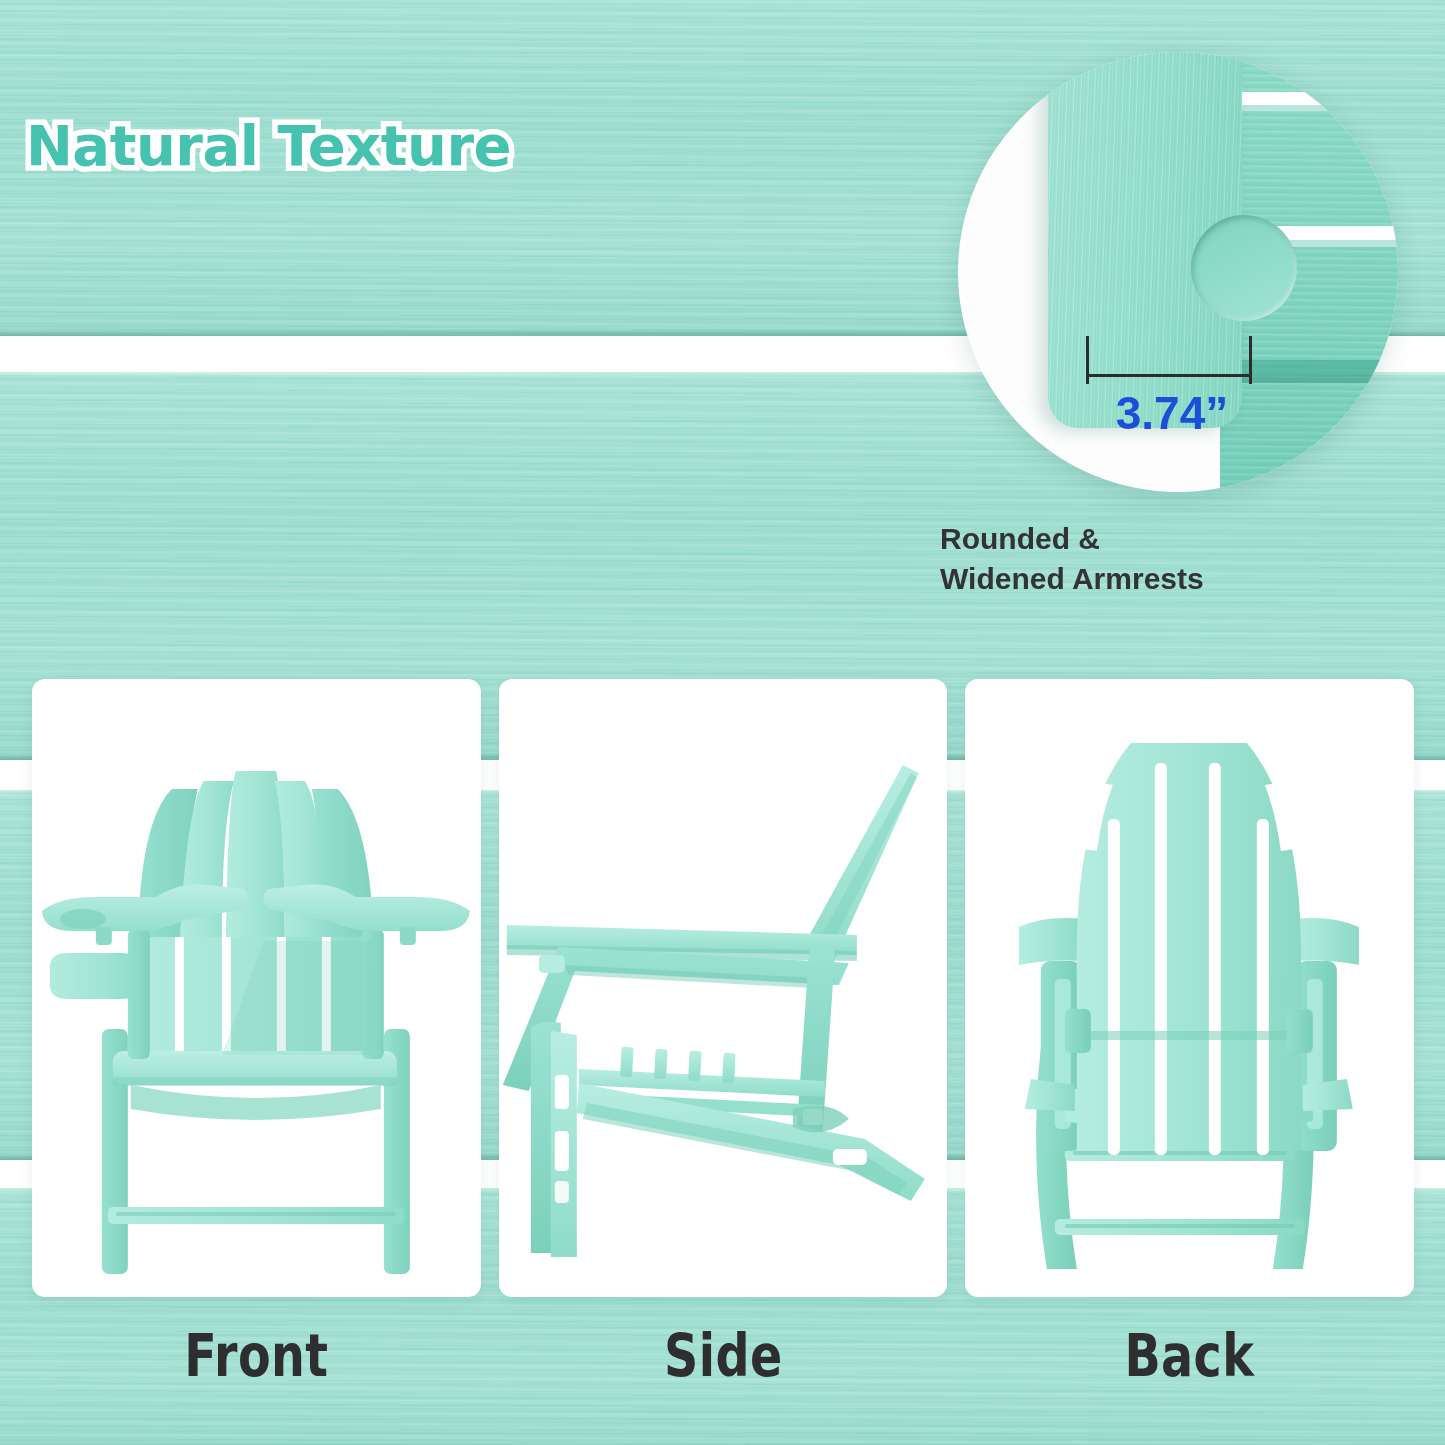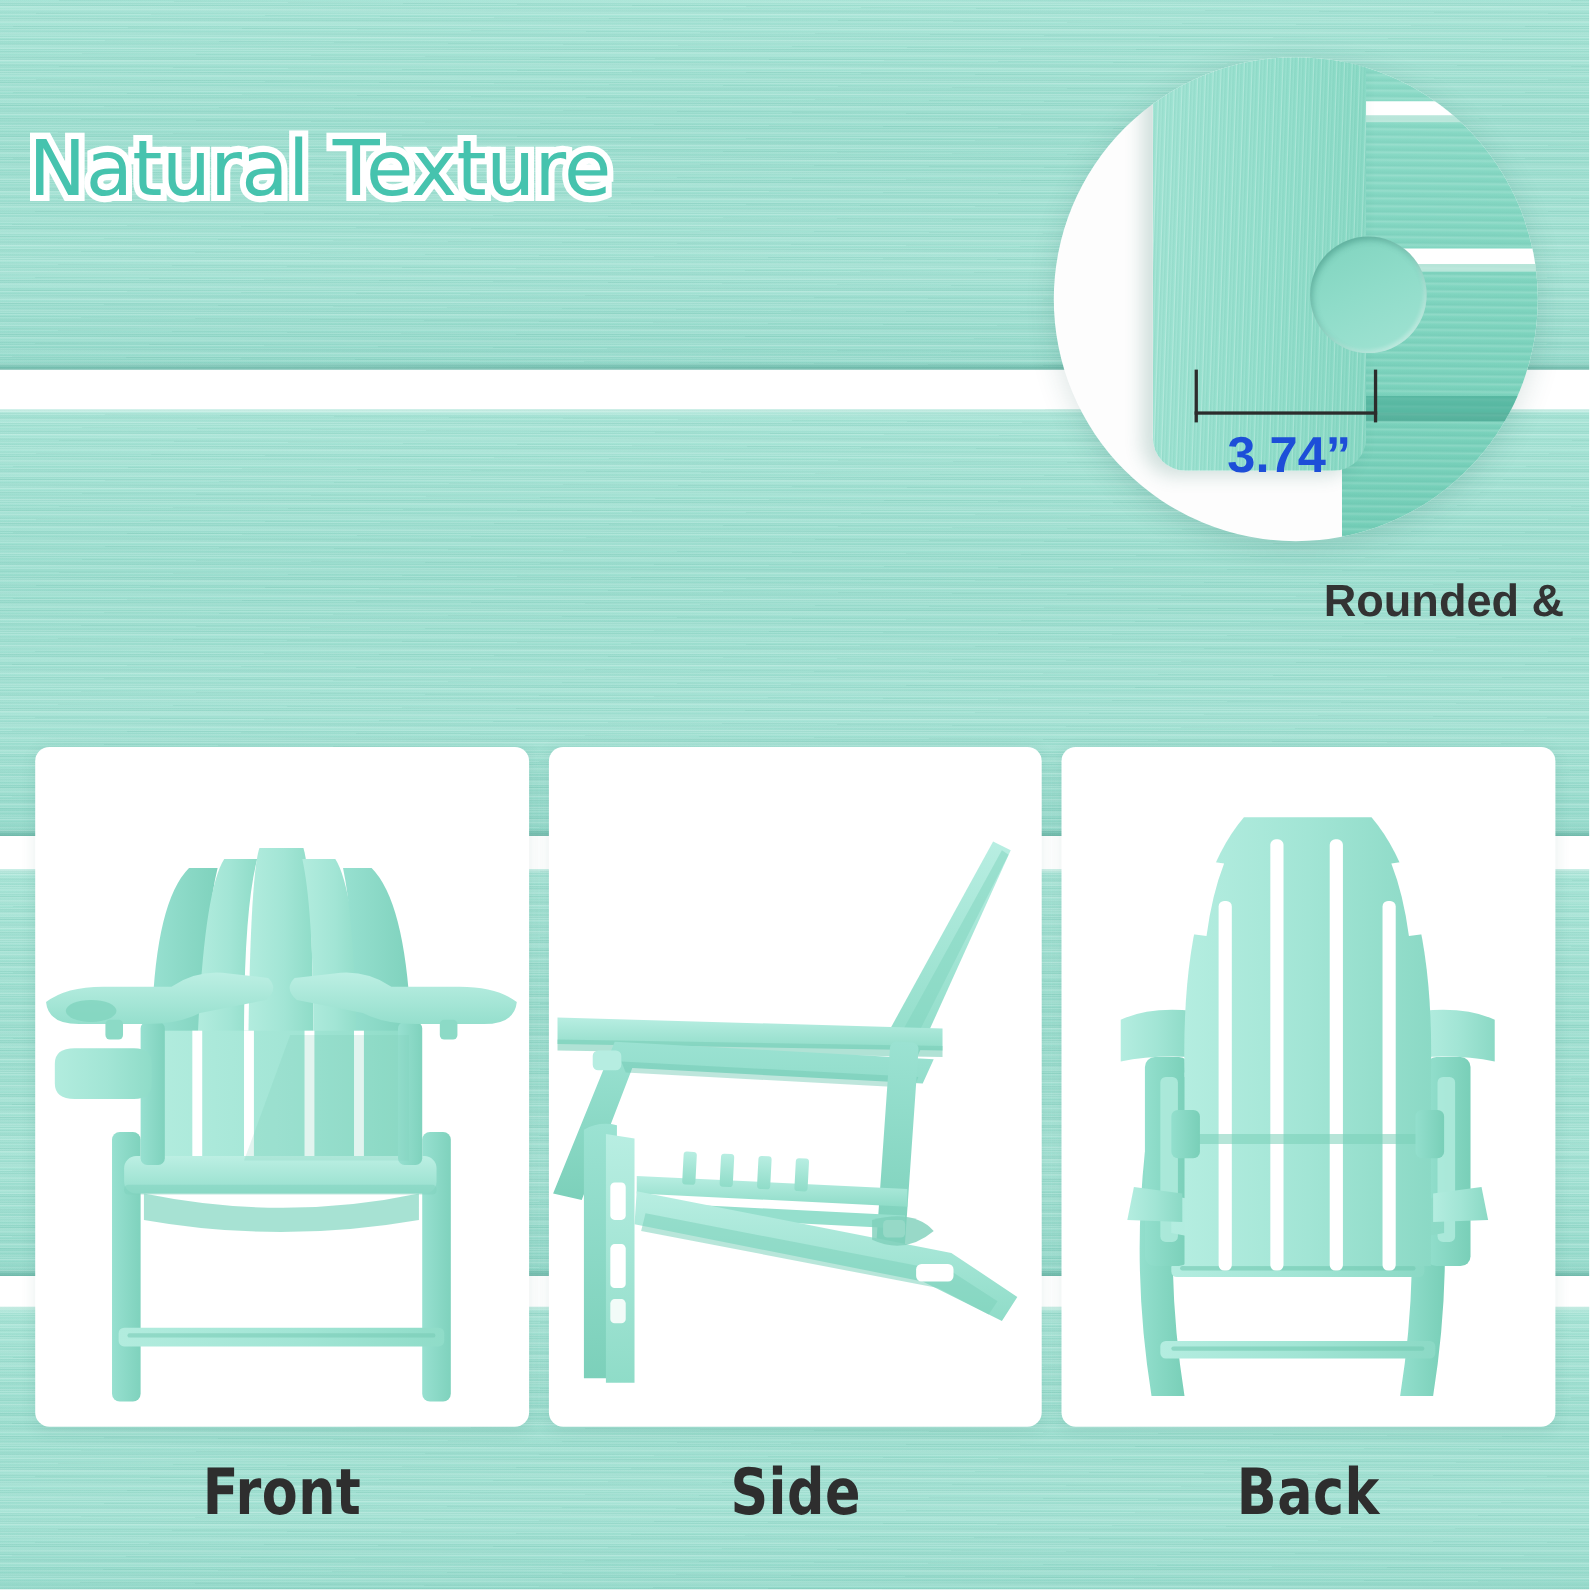--- a/index.html
+++ b/index.html
@@ -42,21 +42,21 @@
     background:linear-gradient(180deg,rgba(255,255,255,.42),rgba(255,255,255,0));
   }
   .plank.k1{top:-6px;height:342px;}
   .plank.k2{top:372px;height:388px;}
   .plank.k3{top:790px;height:370px;}
   .plank.k4{top:1188px;height:262px;}
 
   
   .title{
     position:absolute;left:26px;top:118px;
-    font-size:70px;line-height:1;font-weight:400;letter-spacing:-.5px;
+    font-size:56px;line-height:1;font-weight:700;letter-spacing:-.5px;
     color:#46C3AE;
     -webkit-text-stroke:11px #FFFFFF;
     paint-order:stroke fill;
     font-family:"DejaVu Sans","Liberation Sans",sans-serif;
     white-space:nowrap;
   }
 
   
   .callout{
     position:absolute;left:958px;top:52px;width:440px;height:440px;
@@ -102,22 +102,22 @@
   .dim .cap{position:absolute;width:3px;height:48px;background:#2C2C2C;top:0;}
   .dim .cap.l{left:0;} .dim .cap.r{right:0;}
   .dimlabel{
     position:absolute;left:1092px;top:386px;width:160px;text-align:center;
     font-size:46px;font-weight:700;color:#1d4ed8;letter-spacing:0px;
     font-family:"Liberation Sans","DejaVu Sans",sans-serif;
   }
 
   
   .caption{
-    position:absolute;left:940px;top:519px;width:482px;text-align:right;
-    font-size:41px;line-height:1.33;font-weight:600;color:#333333;
+    position:absolute;left:940px;top:519px;width:482px;text-align:left;
+    font-size:30px;line-height:1.33;font-weight:600;color:#333333;
     font-family:"Liberation Sans","DejaVu Sans",sans-serif;
   }
 
   
   .cards{position:absolute;left:32px;top:679px;width:1382px;height:618px;display:flex;gap:18px;}
   .card{
     flex:1;background:#FFFFFF;border-radius:13px;position:relative;overflow:hidden;
     box-shadow:0 3px 14px rgba(40,110,95,.10);
   }
   .chairwrap{position:absolute;inset:0;}
@@ -164,20 +164,21 @@
 
   <div class="dim">
     <div class="cap l"></div>
     <div class="cap r"></div>
     <div class="bar"></div>
   </div>
   <div class="dimlabel">3.74”</div>
 
   <div class="caption">
     <div>Rounded &amp;</div>
+    <div>Widened Armrests</div>
   </div>
 
   <div class="cards">
 
     <div class="card">
       <div class="chairwrap">
         <svg viewBox="0 0 441 618" width="100%" height="100%" preserveAspectRatio="xMidYMid meet">
           <defs>
             <linearGradient id="mint" x1="0" y1="0" x2="1" y2="0">
               <stop offset="0" stop-color="#B2ECDE"></stop>

